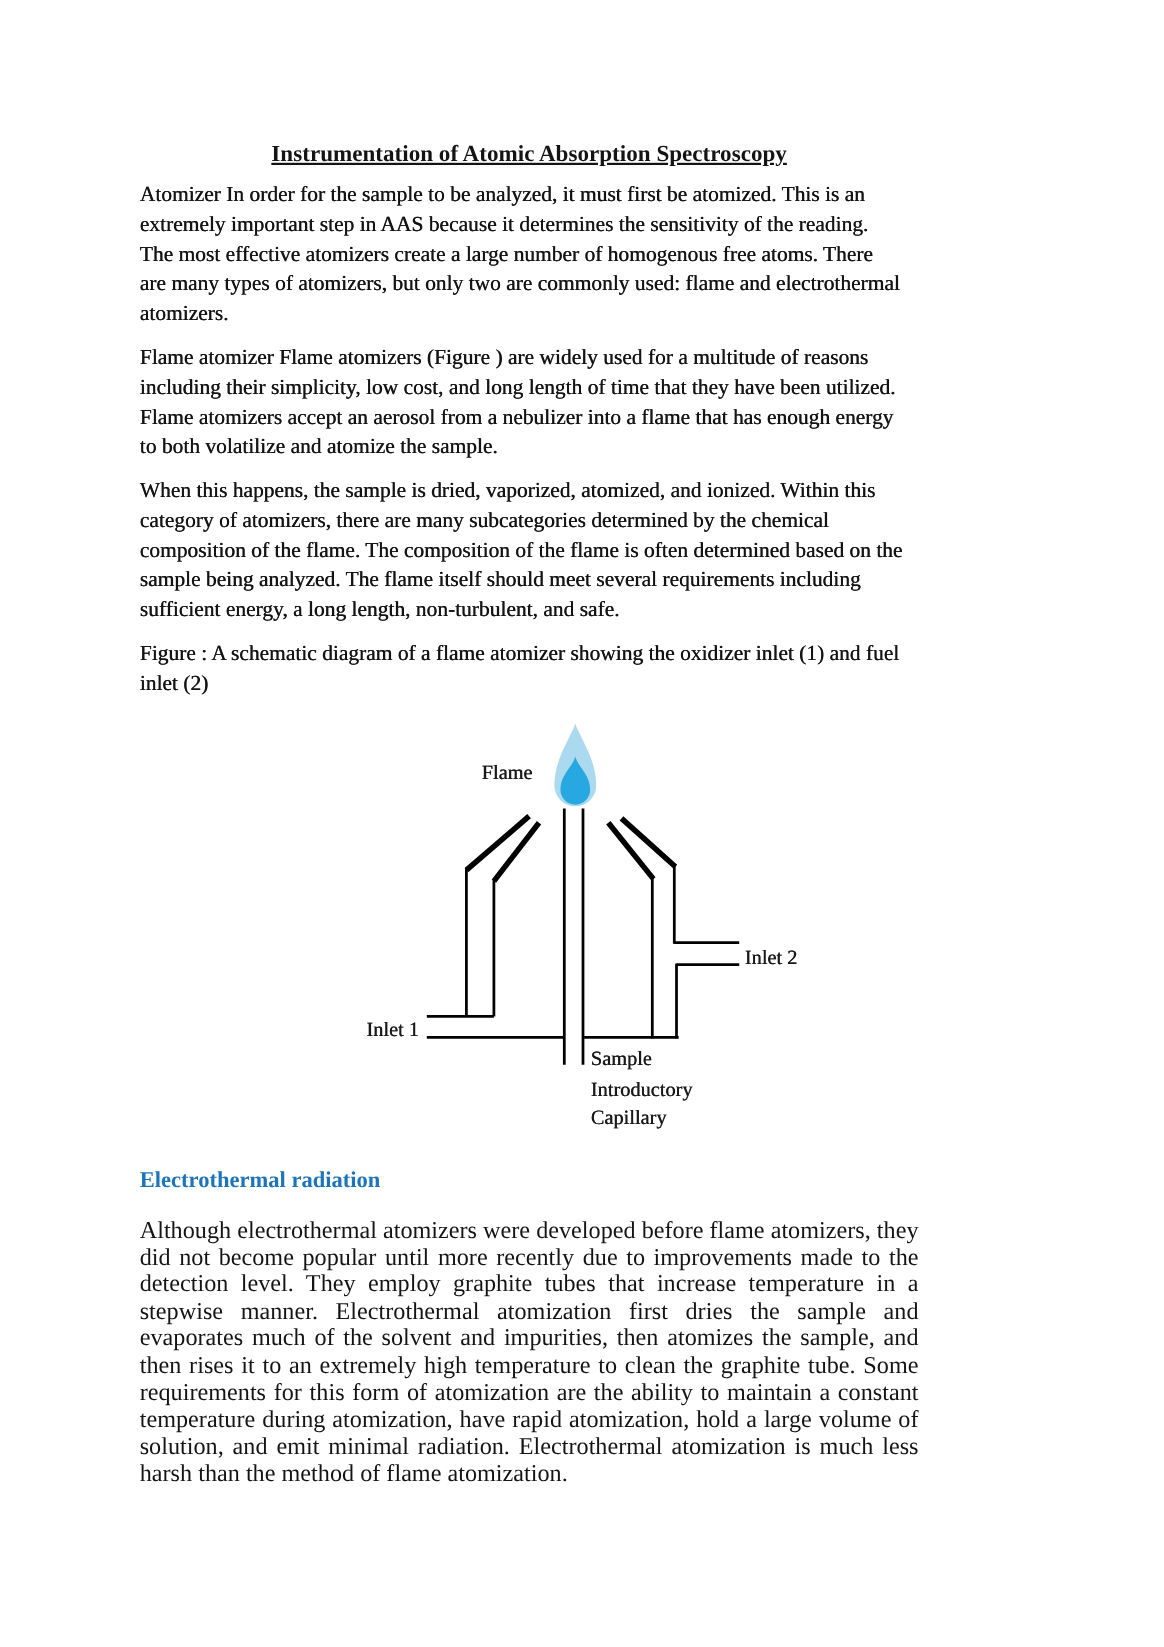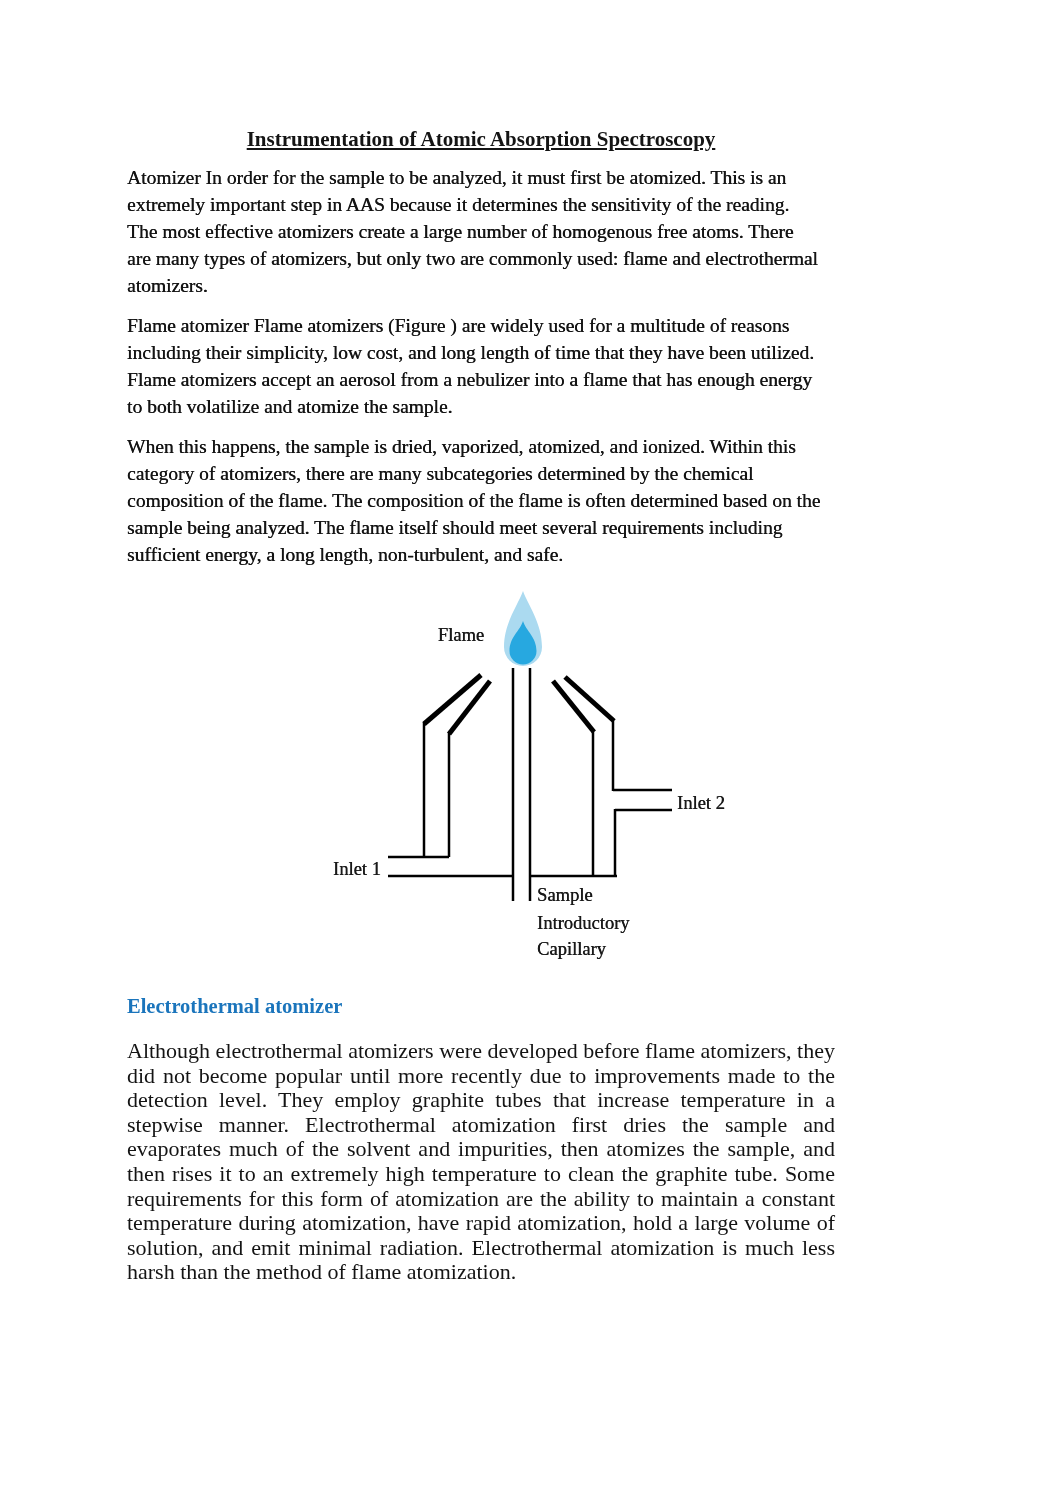--- a/index.html
+++ b/index.html
@@ -36,20 +36,21 @@
 <div class="page">
 
   <h1 class="doc-title">Instrumentation of Atomic Absorption Spectroscopy</h1>
 
   <p class="para heavy">Atomizer In order for the sample to be analyzed, it must first be atomized. This is an extremely important step in AAS because it determines the sensitivity of the reading. The most effective atomizers create a large number of homogenous free atoms. There are many types of atomizers, but only two are commonly used: flame and electrothermal atomizers.</p>
 
   <p class="para heavy">Flame atomizer Flame atomizers (Figure ) are widely used for a multitude of reasons including their simplicity, low cost, and long length of time that they have been utilized. Flame atomizers accept an aerosol from a nebulizer into a flame that has enough energy to both volatilize and atomize the sample.</p>
 
   <p class="para heavy">When this happens, the sample is dried, vaporized, atomized, and ionized. Within this category of atomizers, there are many subcategories determined by the chemical composition of the flame. The composition of the flame is often determined based on the sample being analyzed. The flame itself should meet several requirements including sufficient energy, a long length, non-turbulent, and safe.</p>
 
+  <p class="para heavy">Figure : A schematic diagram of a flame atomizer showing the oxidizer inlet (1) and fuel inlet (2)</p>
 
   <div class="figure-block">
     <svg width="1058" height="390" viewBox="0 0 1058 390">
 
       <path d="M523,10 C528,24 542,42 542,66 A19,19 0 1 1 504,66 C504,42 518,24 523,10 Z" fill="#abdaf0"></path>
       <path d="M523,40 C526,50 536.5,56 536.5,70 A13.5,13.5 0 1 1 509.5,70 C509.5,56 520,50 523,40 Z" fill="#27a8e0"></path>
 
       <g stroke="#000">
         <line x1="513" y1="87" x2="513" y2="320" stroke-width="2.5"></line>
         <line x1="530" y1="87" x2="530" y2="320" stroke-width="2.5"></line>
@@ -75,17 +76,17 @@
 
       <text class="fig-label heavy" x="484" y="60" text-anchor="end">Flame</text>
       <text class="fig-label heavy" x="333" y="294">Inlet 1</text>
       <text class="fig-label heavy" x="677" y="228">Inlet 2</text>
       <text class="fig-label heavy" x="537" y="320">Sample</text>
       <text class="fig-label heavy" x="537" y="348">Introductory</text>
       <text class="fig-label heavy" x="537" y="374">Capillary</text>
     </svg>
   </div>
 
-  <h2 class="section-heading">Electrothermal atomizer</h2>
+  <h2 class="section-heading">Electrothermal radiation</h2>
 
   <p class="body-justified">Although electrothermal atomizers were developed before flame atomizers, they did not become popular until more recently due to improvements made to the detection level. They employ graphite tubes that increase temperature in a stepwise manner. Electrothermal atomization first dries the sample and evaporates much of the solvent and impurities, then atomizes the sample, and then rises it to an extremely high temperature to clean the graphite tube. Some requirements for this form of atomization are the ability to maintain a constant temperature during atomization, have rapid atomization, hold a large volume of solution, and emit minimal radiation. Electrothermal atomization is much less harsh than the method of flame atomization.</p>
 
 </div>
 
 </body></html>

